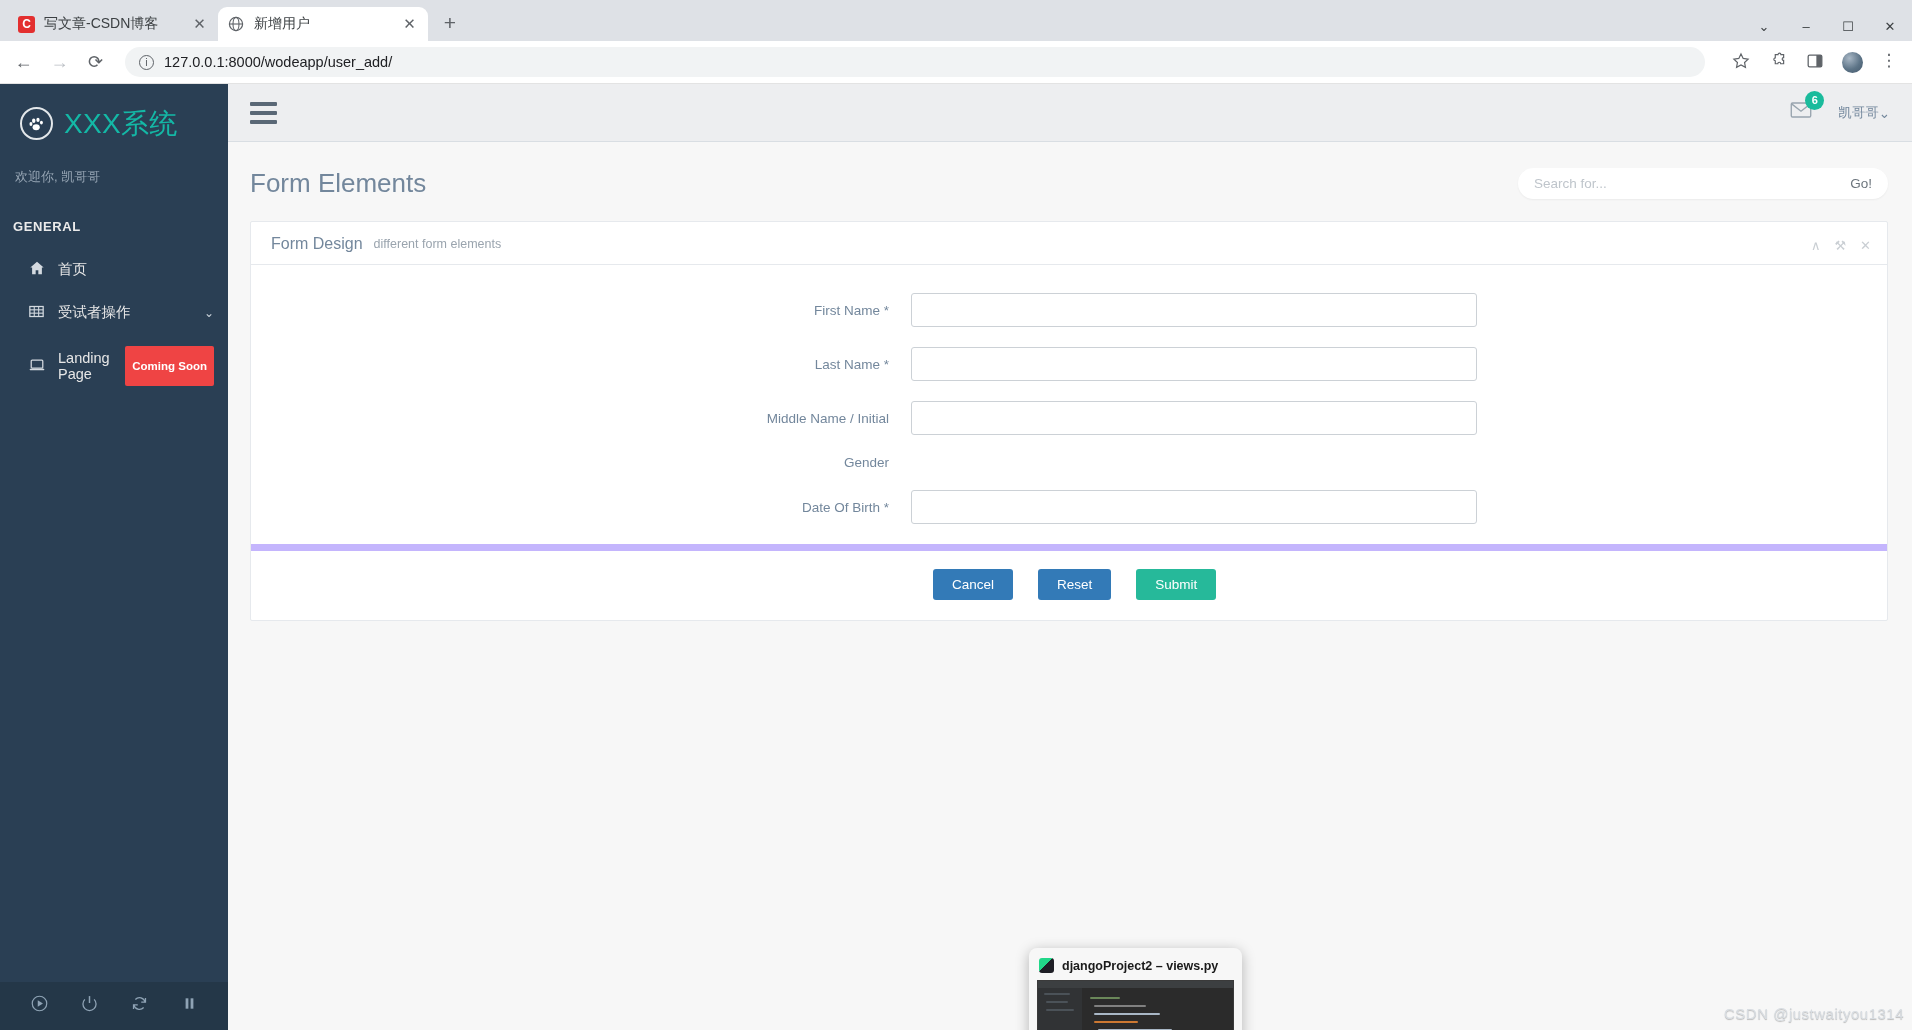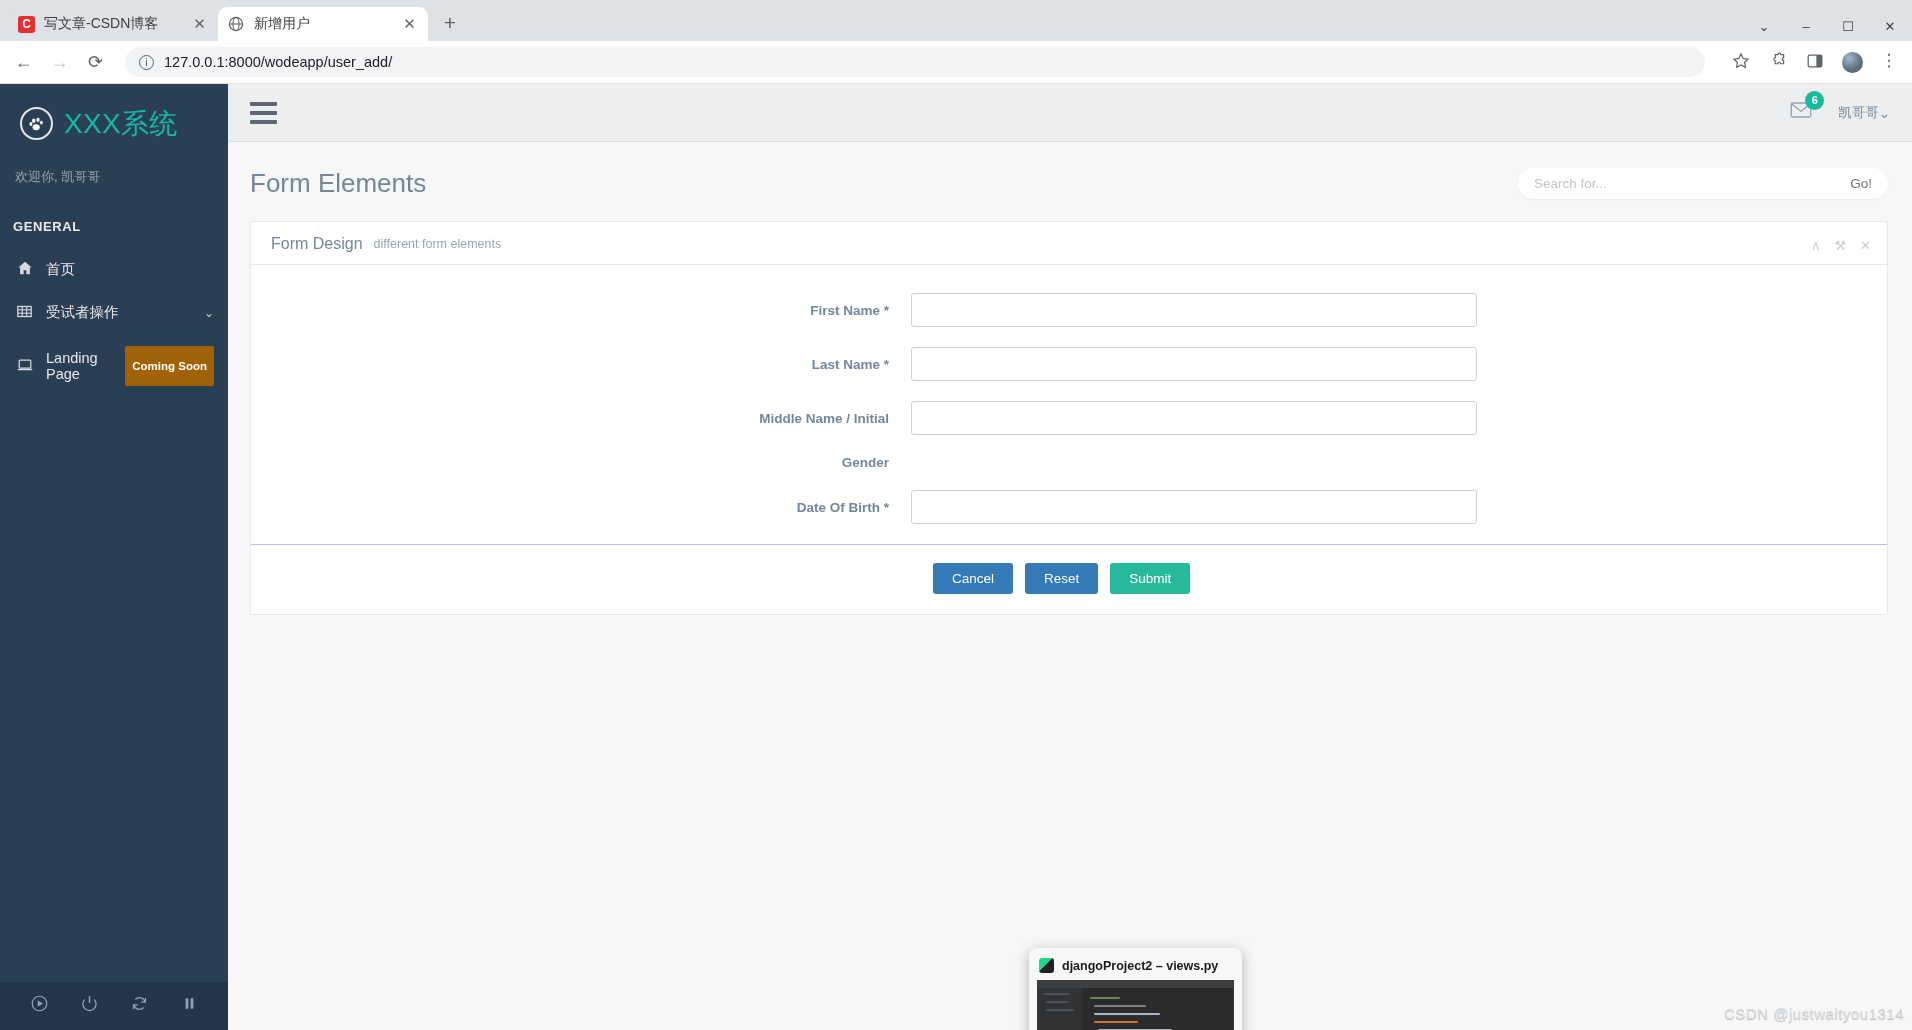--- a/index.html
+++ b/index.html
@@ -94,26 +94,26 @@
     padding: 24px 0 0 15px; font-size: 13px; color: #95a4b3;
   }
   .sect-title {
     padding: 33px 0 0 13px; font-size: 13px; font-weight: bold;
     color: #ebebeb; letter-spacing: .6px;
   }
   .nav-list { margin-top: 14px; }
   .nav-item {
     display: flex; align-items: center; gap: 13px;
     padding: 12px 14px 12px 16px; font-size: 14.5px;
-    color: #e7e7e7; position: relative;
+    color: #e7e7e7; position: relative; margin-left: 12px;
   }
   .nav-item .ic { width: 17px; text-align: center; color: #d4dae0; flex: 0 0 17px; }
   .nav-chevron { margin-left: auto; font-size: 12px; color: #c9d2da; }
   .soon-badge {
-    background: #a16207; color: #fff; font-size: 11.5px; font-weight: bold;
+    background: #ef4444; color: #fff; font-size: 11.5px; font-weight: bold;
     padding: 14px 7px; border-radius: 2px; margin-left: -6px;
     white-space: nowrap;
   }
   .side-foot {
     position: absolute; bottom: 0; left: 0; width: 228px; height: 48px;
     background: #243748; display: flex; align-items: center;
     justify-content: space-around; padding: 0 14px;
   }
   .side-foot .fi { color: #8fa3b5; font-size: 17px; }
 
@@ -170,41 +170,41 @@
     padding: 13px 16px 11px 20px; border-bottom: 1px solid #e6e9ed;
   }
   .panel-title { font-size: 16px; color: #73879c; }
   .panel-sub { font-size: 12.5px; color: #9aa4ae; padding-bottom: 2px; }
   .panel-tools { margin-left: auto; display: flex; gap: 14px; color: #c9ced3; font-size: 13px; }
 
   .form-body { padding: 28px 0 0 0; }
   .frow { display: flex; align-items: center; margin-bottom: 20px; }
   .flabel {
     width: 660px; text-align: right; padding-right: 22px;
-    font-size: 13.5px; font-weight: bold; color: #73879c;
+    font-size: 13.5px; font-weight: normal; color: #73879c;
   }
   .fctrl { flex: 1; padding-right: 410px; }
   .finput {
     width: 100%; height: 34px; border: 1px solid #ccd1d6;
     border-radius: 3px; background: #fff; padding: 0 11px;
     font-size: 14px; color: #555; outline: none; font-family: inherit;
   }
   .btn-group { display: inline-flex; border-radius: 3px; overflow: hidden; }
   .tgl {
     padding: 8px 19px; font-size: 14px; border: 1px solid #ccd1d6;
     background: #fff; color: #333; cursor: pointer; font-family: inherit;
   }
   .tgl.on {
     background: #2a7ab9; border-color: #2a7ab9; color: #fff;
   }
   .tgl:first-child { border-right: none; }
 
   .form-foot {
-    border-top: 1px solid #c4b5fd; margin-top: 14px;
-    padding: 18px 0 20px 0; display: flex; gap: 12px; padding-left: 682px;
+    border-top: 7px solid #c4b5fd; margin-top: 14px;
+    padding: 18px 0 20px 0; display: flex; gap: 25px; padding-left: 682px;
   }
   .btn {
     padding: 8px 19px; font-size: 13.5px; border: none;
     border-radius: 3px; color: #fff; cursor: pointer; font-family: inherit;
   }
   .btn.primary { background: #337ab7; }
   .btn.success { background: #26b99a; }
 
   
   .thumb-card {

